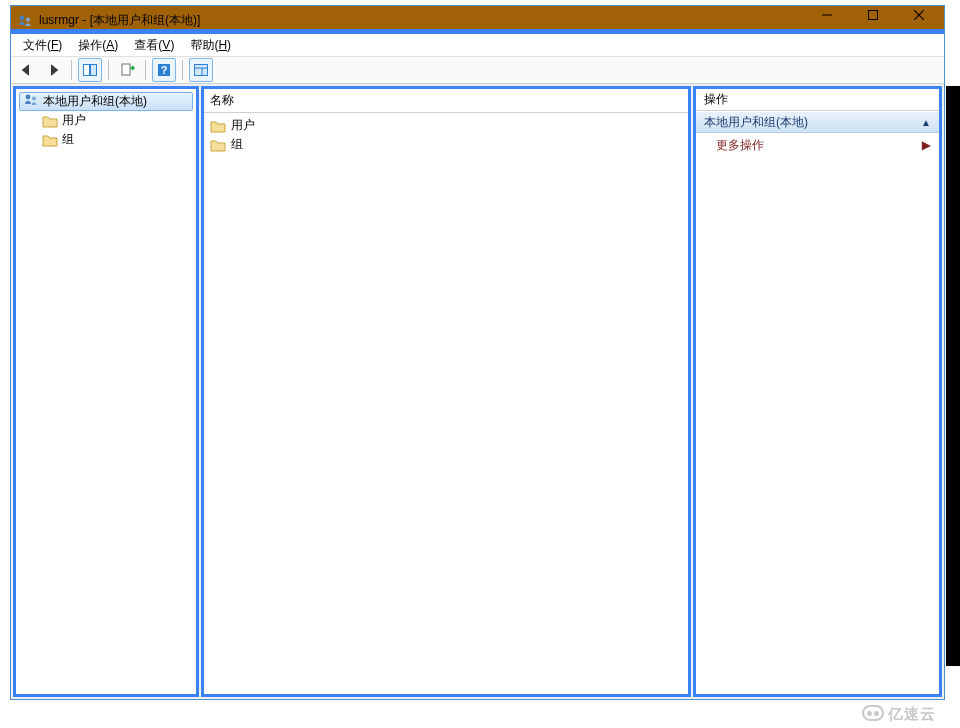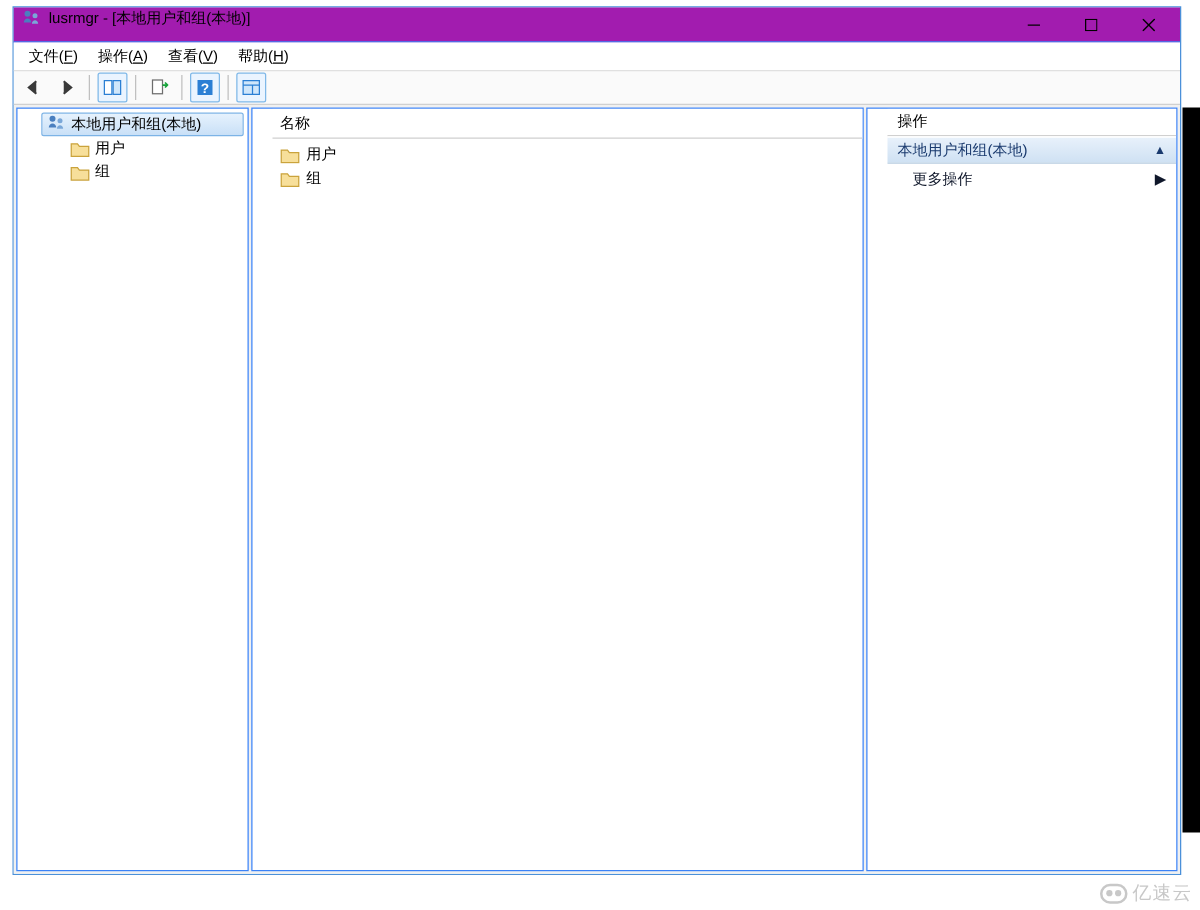--- a/index.html
+++ b/index.html
@@ -22,25 +22,25 @@
     left: 10px; top: 5px;
     width: 935px; height: 695px;
     border: 1px solid #4a90d9;
     background: #fff;
     display: flex;
     flex-direction: column;
   }
   
   .titlebar {
     height: 28px;
-    background: #a21caf;
-    display: flex;
-    align-items: flex-start;
+    background: #a16207;
+    display: flex;
+    align-items: flex-end;
     padding: 0 2px 0 6px;
-    border-bottom: 1px solid #3b82f6;
+    border-bottom: 5px solid #3b82f6;
   }
   .titlebar .app-icon {
     width: 16px; height: 16px;
     margin-right: 6px;
     display: inline-flex; align-items: center; justify-content: center;
   }
   .titlebar .title { color: #000; }
   .titlebar .spacer { flex: 1; }
   .win-btn {
     width: 46px; height: 28px;
@@ -88,25 +88,24 @@
   .content {
     flex: 1;
     display: flex;
     background: #f0f0f0;
     padding: 2px;
     gap: 2px;
     min-height: 0;
   }
   .pane {
     background: #fff;
-    border: 1px solid #3b82f6;
+    border: 3px solid #3b82f6;
     display: flex;
     flex-direction: column;
     overflow: hidden;
-    padding-left: 16px;
   }
   .tree-pane { width: 186px; }
   .list-pane { flex: 1; }
   .actions-pane { width: 249px; }
   
   .tree {
     padding: 3px 0;
   }
   .tree-row {
     display: flex; align-items: center;
@@ -159,38 +158,38 @@
     justify-content: space-between;
     padding: 0 8px;
     color: #1a3a6e;
   }
   .actions-band .chev { font-size: 10px; }
   .actions-link {
     display: flex; align-items: center;
     justify-content: space-between;
     height: 24px;
     padding: 0 8px 0 20px;
-    color: #0f172a;
+    color: #7f1d1d;
     cursor: default;
   }
   
   .dark-strip {
     position: absolute;
     right: 0; top: 86px;
     width: 14px; height: 580px;
     background: #000;
   }
   
   .watermark {
     position: absolute;
-    right: 6px; bottom: 4px;
+    right: 24px; bottom: 4px;
     color: #c8c8c8;
     font-size: 15px;
-    font-weight: 400;
-    display: flex; align-items: center; gap: 4px;
+    font-weight: 700;
+    display: flex; align-items: flex-start; gap: 4px;
     letter-spacing: 1px;
   }
   .watermark .logo {
     width: 22px; height: 16px;
     border: 2px solid #c8c8c8;
     border-radius: 10px;
     position: relative;
   }
   .watermark .logo::before, .watermark .logo::after {
     content: ""; position: absolute;

